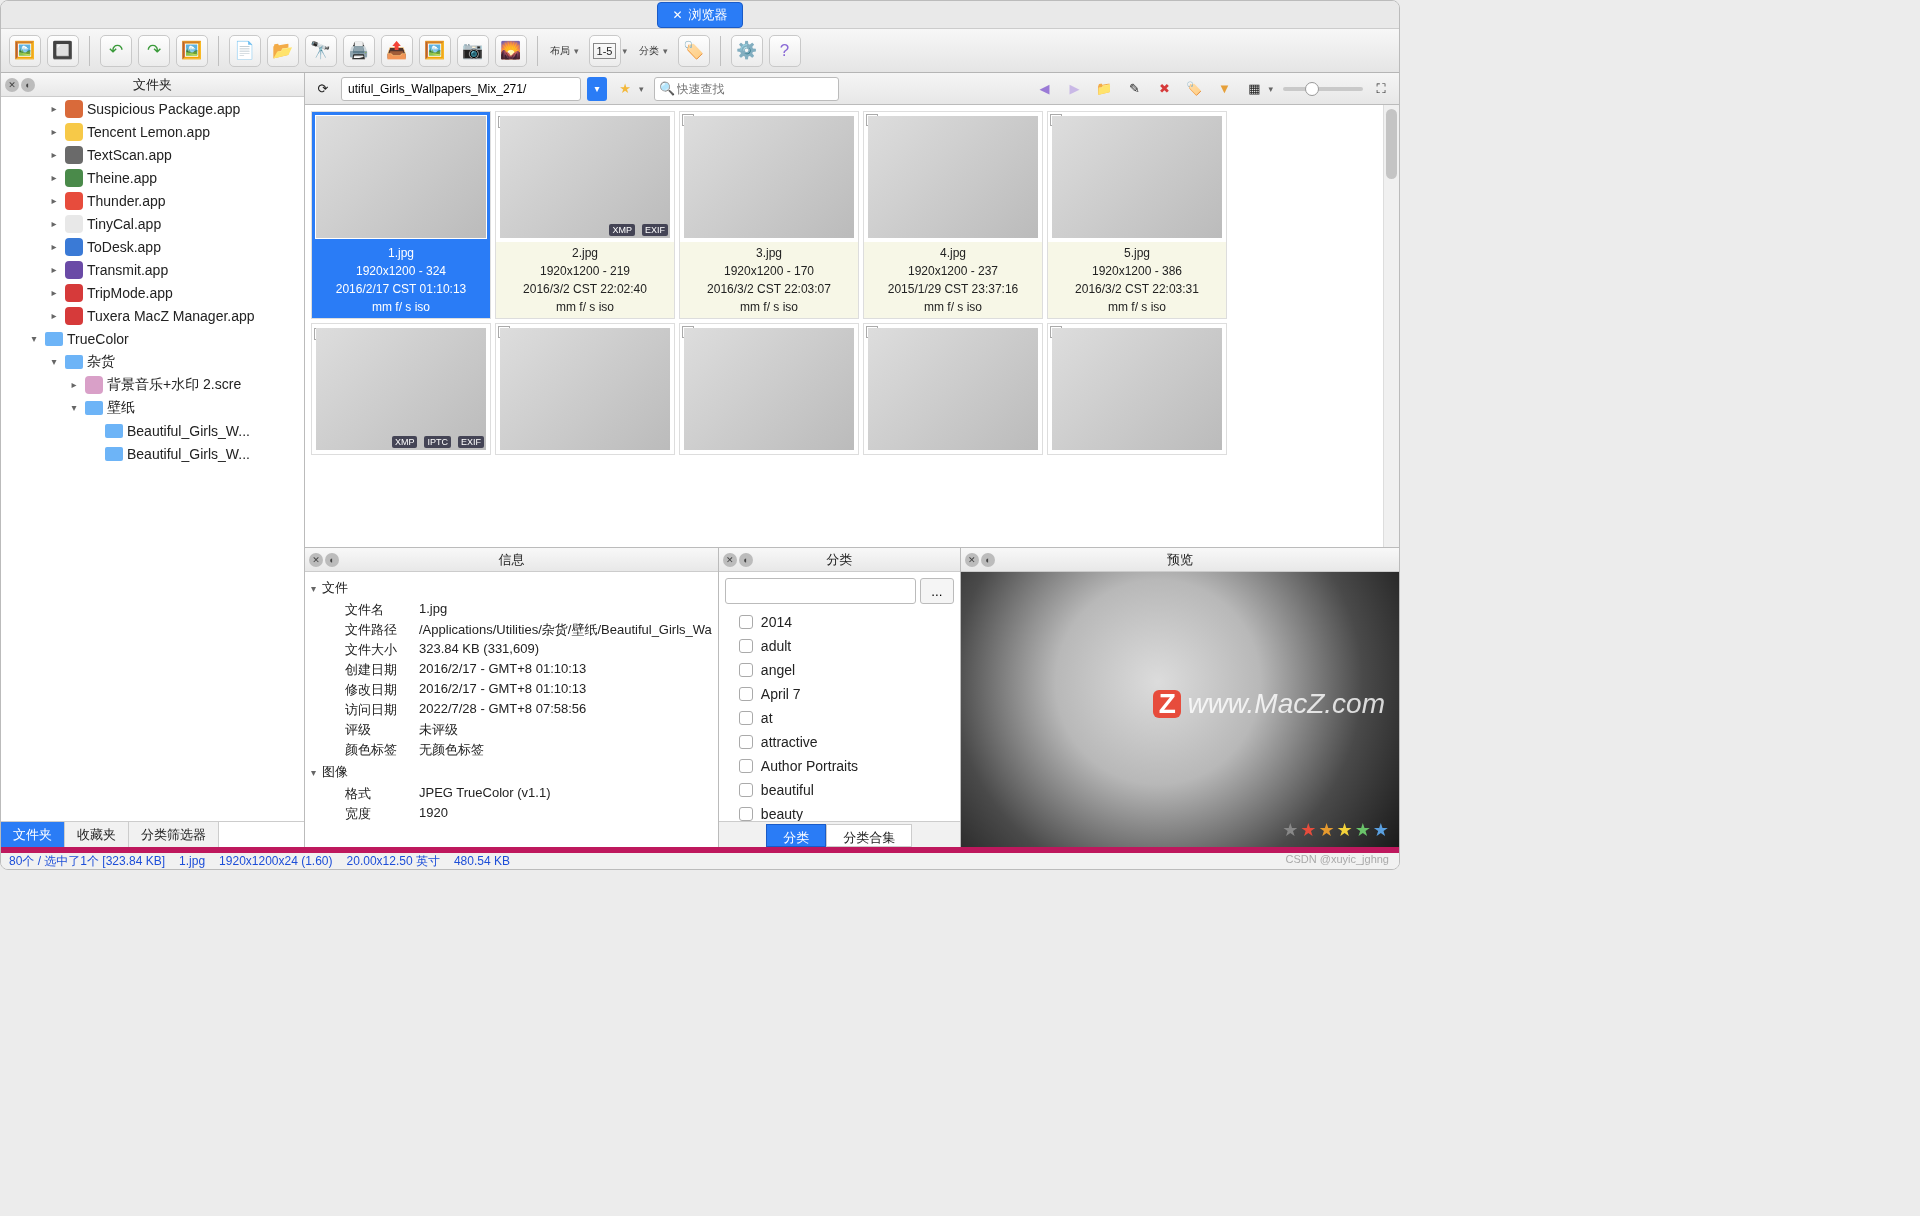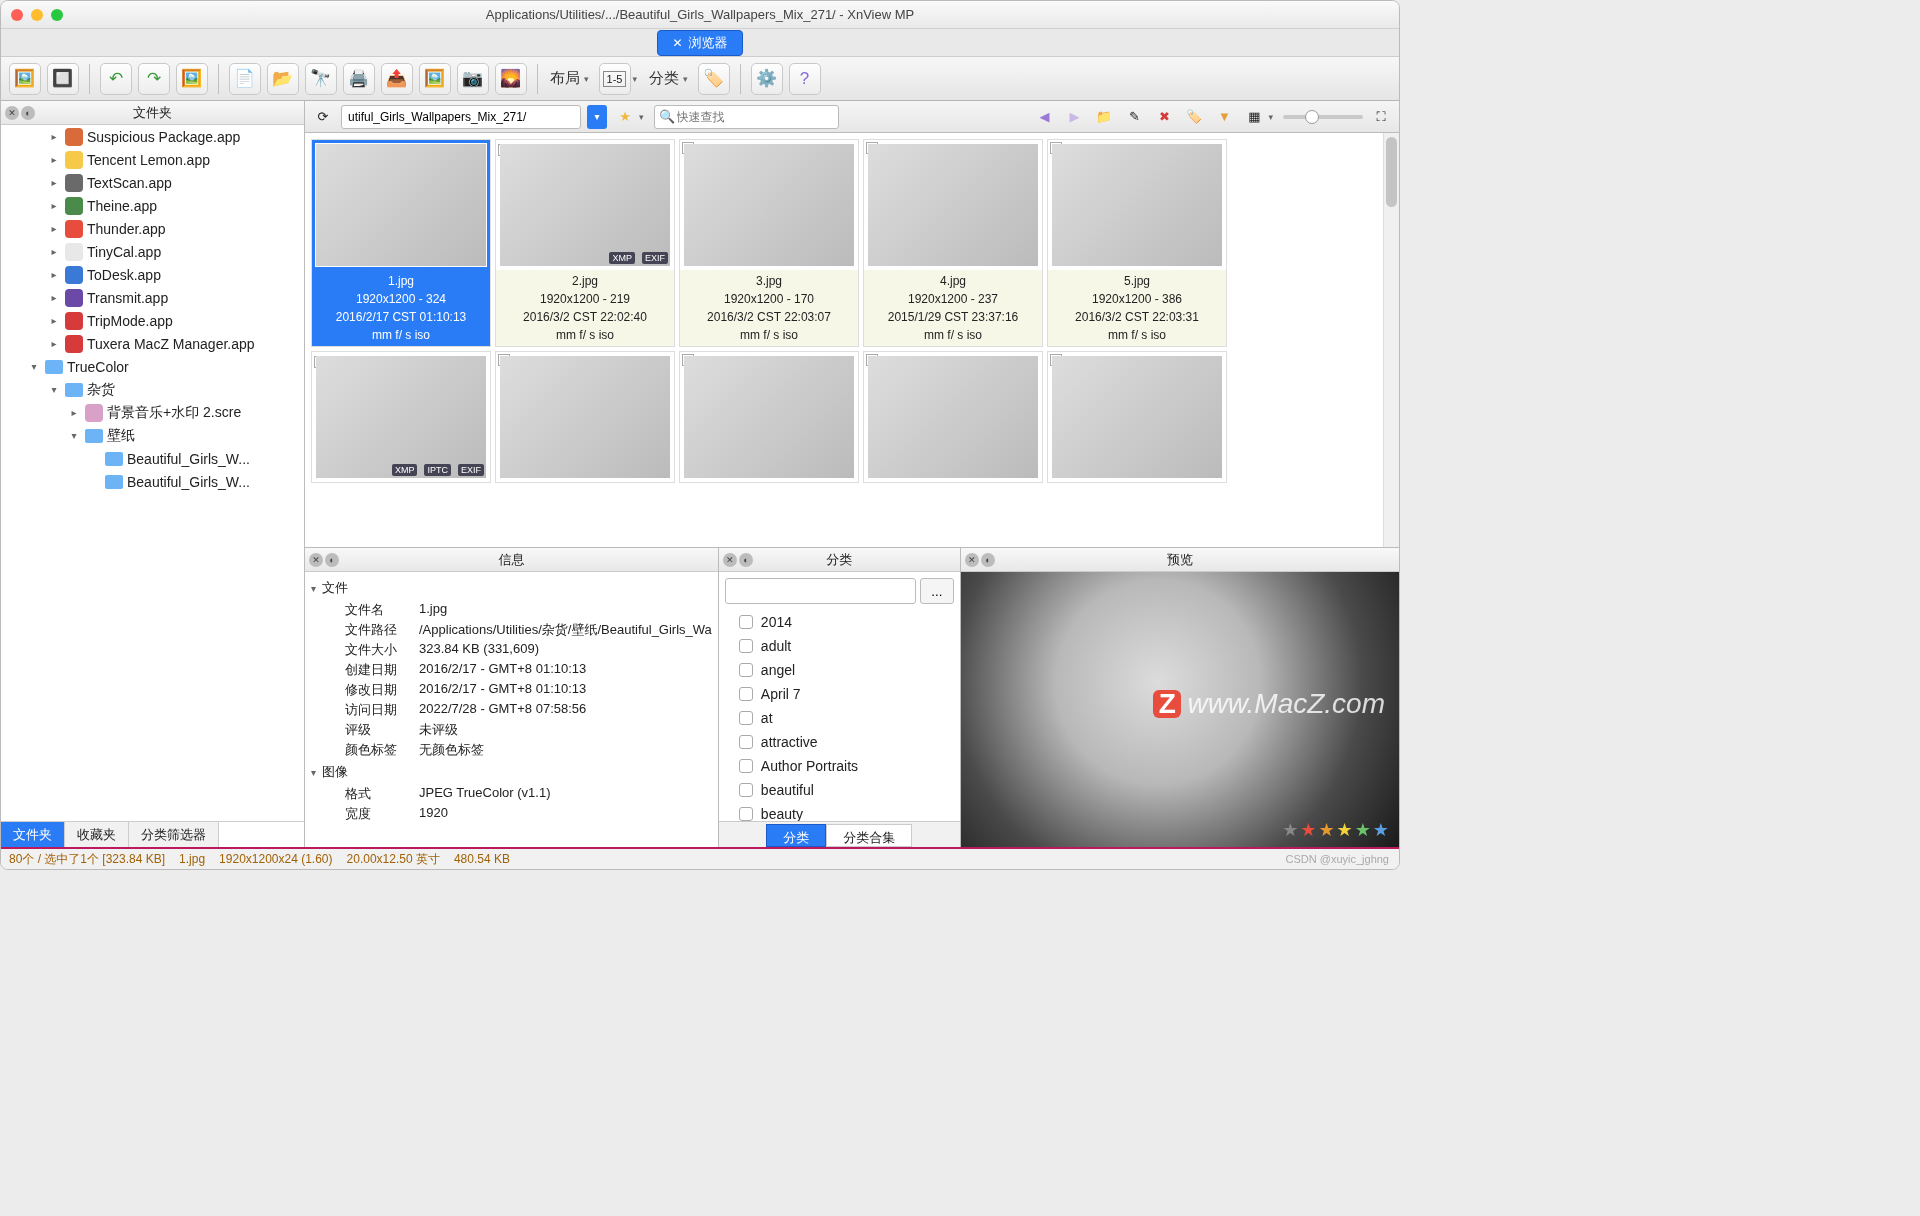--- a/index.html
+++ b/index.html
@@ -10,21 +10,21 @@
 .traffic span { width: 12px; height: 12px; border-radius: 50%; display: inline-block; }
 .t-red{background:#ff5f57;} .t-yel{background:#febc2e;} .t-grn{background:#28c840;}
 .title-text { position:absolute; left:0; right:0; text-align:center; font-size:13px; color:#444; pointer-events:none; }
 .tabbar { height:28px; background:#e9e9e9; display:flex; justify-content:center; align-items:center; border-bottom:1px solid #ccc;}
 .browser-tab { background:#2a7cf6; color:#fff; padding:3px 14px; border-radius:4px; font-size:13px; border:1px solid #1a5bc7; display:flex; align-items:center; gap:6px;}
 .browser-tab .x{font-size:12px;}
 .toolbar { height:44px; background:linear-gradient(#f7f7f7,#e5e5e5); border-bottom:1px solid #b5b5b5; display:flex; align-items:center; padding:0 8px; gap:6px;}
 .tbtn { width:32px; height:32px; border:1px solid #c9c9c9; border-radius:5px; background:linear-gradient(#fefefe,#ececec); display:flex; align-items:center; justify-content:center; cursor:pointer;}
 .tbtn svg, .tbtn span{font-size:17px;}
 .tsep{width:1px;height:30px;background:#c0c0c0;margin:0 4px;}
-.tlbl{font-size:15px;color:#333;margin:0 2px;}
+.tlbl{font-size:10px;color:#333;margin:0 2px;}
 .ddarrow{font-size:9px;color:#666;margin-left:-4px;margin-right:4px;}
 .main { flex:1; display:flex; min-height:0; }
 .left-col{width:304px; display:flex; flex-direction:column; border-right:1px solid #bbb; background:#fff;}
 .panel-head{height:24px; background:linear-gradient(#f8f8f8,#e8e8e8); border-bottom:1px solid #ccc; display:flex; align-items:center; position:relative; font-size:13px;}
 .panel-head .ctrls{display:flex;gap:2px;padding-left:4px;}
 .panel-head .ctrls span{width:14px;height:14px;border-radius:50%;background:#bcbcbc;display:inline-flex;align-items:center;justify-content:center;font-size:9px;color:#444;}
 .panel-head .ptitle{position:absolute;left:0;right:0;text-align:center;pointer-events:none;}
 .tree{flex:1; overflow:auto; font-size:14px; background:#fff;}
 .tree-row{display:flex;align-items:center;height:23px;padding-left:6px;gap:4px;white-space:nowrap;overflow:hidden;}
 .tree-row .arr{width:14px;text-align:center;color:#666;font-size:10px;}
@@ -75,49 +75,41 @@
 .cat-search input{flex:1;height:26px;border:1px solid #bbb;border-radius:3px;padding:0 6px;}
 .cat-search button{width:34px;border:1px solid #bbb;background:#f5f5f5;border-radius:3px;}
 .cat-row{display:flex;align-items:center;gap:8px;height:24px;padding-left:14px;font-size:14px;}
 .cat-row .cb{width:14px;height:14px;border:1px solid #aaa;border-radius:3px;}
 .prev-body{flex:1;background:#333;position:relative;overflow:hidden;display:flex;align-items:center;justify-content:center;}
 .prev-img{width:100%;height:100%;background:radial-gradient(circle at 45% 40%, #dcdcdc 0%, #b8b8b8 35%, #4a4a4a 70%, #1a1a1a 100%);position:relative;}
 .wm{position:absolute;top:42%;right:14px;color:rgba(255,255,255,0.8);font-size:28px;font-style:italic;font-weight:300;}
 .wm .z{display:inline-block;width:28px;height:28px;background:#e74c3c;color:#fff;border-radius:6px;text-align:center;line-height:28px;font-style:normal;font-weight:bold;margin-right:6px;}
 .stars-row{position:absolute;bottom:6px;right:10px;display:flex;gap:2px;}
 .stars-row span{font-size:18px;}
-.statusbar{height:22px;background:#f1f1f1;border-top:2px solid #be185d;display:flex;align-items:center;padding:6px 8px;font-size:12px;gap:14px;color:#a16207;}
+.statusbar{height:22px;background:#f1f1f1;border-top:6px solid #be185d;display:flex;align-items:center;padding:6px 8px;font-size:12px;gap:14px;color:#1d4ed8;}
 .csdn{position:absolute;right:10px;bottom:4px;font-size:11px;color:rgba(120,120,120,0.6);}
 .slider-track{width:80px;height:4px;background:#c9c9c9;border-radius:2px;position:relative;}
 .slider-thumb{position:absolute;left:22px;top:-5px;width:14px;height:14px;border-radius:50%;background:#fff;border:1px solid #999;}
 
 .ph1{background:linear-gradient(#e8e8ea,#cfcfd3);} 
 .ph2{background:linear-gradient(#caa06f,#8a6b3f);} 
 .ph3{background:linear-gradient(#f0e7d8,#c8b89a);} 
 .ph4{background:linear-gradient(#d9d9d9,#9a9a9a);} 
 .ph5{background:linear-gradient(#3a5a2a,#7a9a5a);} 
 .ph6{background:linear-gradient(#fff,#ddd);} 
 .ph7{background:linear-gradient(#b98e63,#7a5a3a);} 
 .ph8{background:linear-gradient(#9a8a5a,#5a4a2a);} 
 .ph9{background:linear-gradient(#d8d0b8,#8a8260);} 
 .ph10{background:linear-gradient(#e0e0e0,#a0a0a0);} 
 </style>
 </head>
 <body>
 
 <div class="window">
 
-  <div class="titlebar">
-    <div class="traffic">
-      <span class="t-red"></span>
-      <span class="t-yel"></span>
-      <span class="t-grn"></span>
-    </div>
-    <div class="title-text">Applications/Utilities/.../Beautiful_Girls_Wallpapers_Mix_271/ - XnView MP</div>
-  </div>
 
   <div class="tabbar">
     <div class="browser-tab">
       <span class="x">✕</span>
       <span>浏览器</span>
     </div>
   </div>
 
   <div class="toolbar">
     <div class="tbtn">

